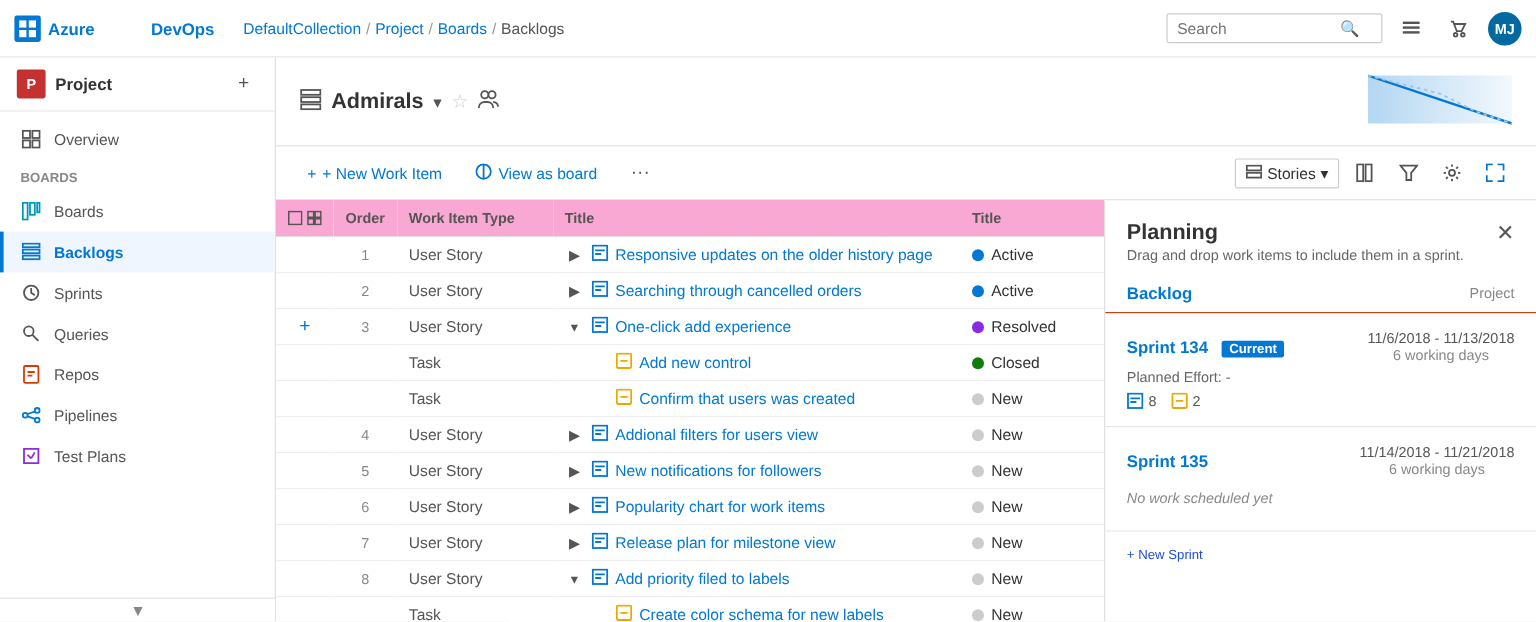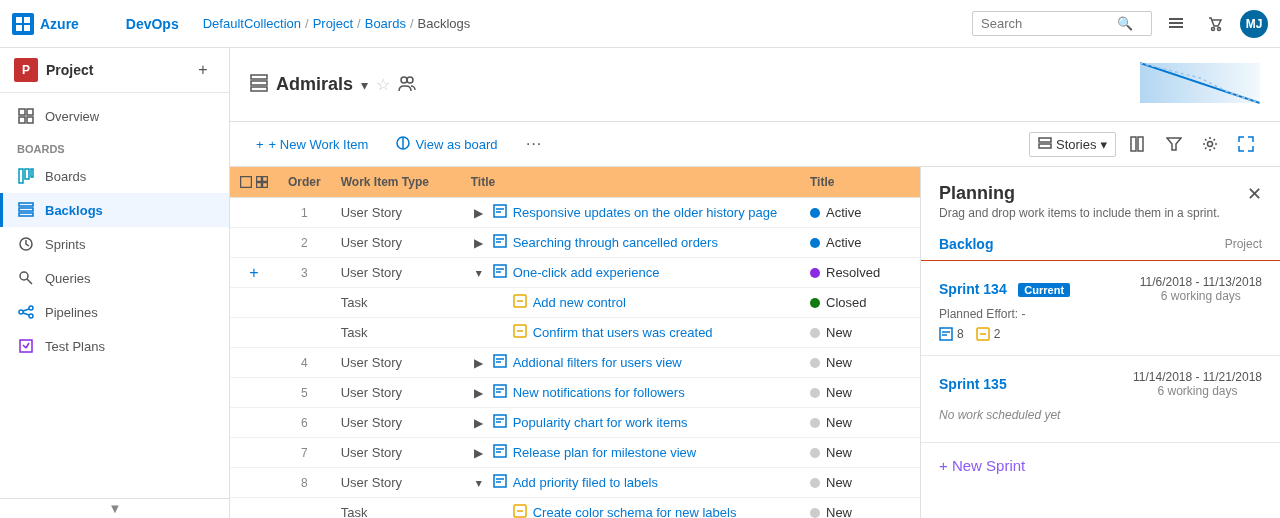--- a/index.html
+++ b/index.html
@@ -61,21 +61,21 @@
     .toolbar-right { display: flex; align-items: center; gap: 8px; }
     .stories-btn { display: flex; align-items: center; gap: 4px; border: 1px solid #ccc; border-radius: 2px; padding: 4px 8px; cursor: pointer; font-size: 13px; color: #333; }
     .toolbar-icon-btn { width: 28px; height: 28px; display: flex; align-items: center; justify-content: center; cursor: pointer; border-radius: 2px; color: #555; }
 
     
     .main-split { display: flex; flex: 1; overflow: hidden; }
 
     
     .backlog-table { flex: 1; overflow: auto; }
     table { width: 100%; border-collapse: collapse; }
-    thead th { position: sticky; top: 0; background: #fdba74; padding: 8px 10px; text-align: left; font-size: 12px; font-weight: 600; color: #555; border-bottom: 1px solid #e0e0e0; cursor: pointer; white-space: nowrap; }
+    thead th { position: sticky; top: 0; background: #f9a8d4; padding: 8px 10px; text-align: left; font-size: 12px; font-weight: 600; color: #555; border-bottom: 1px solid #e0e0e0; cursor: pointer; white-space: nowrap; }
     tbody tr { border-bottom: 1px solid #f0f0f0; }
     tbody td { padding: 6px 10px; font-size: 13px; color: #333; vertical-align: middle; }
     .row-num { color: #888; font-size: 12px; text-align: center; }
     .work-item-type { color: #555; font-size: 13px; }
     .title-cell { display: flex; align-items: center; gap: 6px; }
     .title-icon { font-size: 14px; }
     .state-cell { display: flex; align-items: center; gap: 6px; }
     .state-dot { width: 10px; height: 10px; border-radius: 50%; display: inline-block; flex-shrink: 0; }
     .state-dot.active { background: #0078d4; }
     .state-dot.resolved { background: #8a2be2; }
@@ -99,21 +99,21 @@
     .planning-body { flex: 1; overflow-y: auto; padding: 0; }
     .sprint-card { padding: 14px 18px; border-bottom: 1px solid #e8e8e8; }
     .sprint-card-header { display: flex; align-items: center; justify-content: space-between; margin-bottom: 4px; }
     .sprint-badge { background: #0078d4; color: #fff; font-size: 11px; padding: 1px 6px; border-radius: 2px; font-weight: 600; margin-left: 8px; }
     .sprint-dates { font-size: 12px; color: #555; }
     .sprint-effort { font-size: 12px; color: #666; margin-bottom: 6px; }
     .sprint-working-days { font-size: 12px; color: #888; text-align: center; }
     .sprint-items { display: flex; align-items: center; gap: 12px; font-size: 12px; color: #555; }
     .sprint-item-count { display: flex; align-items: center; gap: 4px; }
     .sprint-no-work { font-size: 12px; color: #888; font-style: italic; padding: 6px 0; }
-    .new-sprint-btn { display: flex; align-items: center; gap: 6px; padding: 14px 18px; color: #8b5cf6; cursor: pointer; font-size: 15px; }
+    .new-sprint-btn { display: flex; align-items: center; gap: 6px; padding: 14px 18px; color: #1d4ed8; cursor: pointer; font-size: 11px; }
 
     .table-add-col { width: 30px; }
   </style>
 </head>
 <body>
 
 <div class="top-nav">
   <div class="top-nav-logo">
     <div class="logo-square">
       <svg viewBox="0 0 16 16" fill="white">
@@ -220,20 +220,30 @@
       <div class="sidebar-item">
         <div class="sidebar-item-icon">
           <svg width="16" height="16" viewBox="0 0 16 16" fill="none" stroke="#555" stroke-width="1.5">
               <circle cx="6" cy="6" r="4"></circle>
               <line x1="9" y1="9" x2="14" y2="14"></line>
             </svg>
         </div>
         <span>Queries</span>
       </div>
 
+      <div class="sidebar-item">
+        <div class="sidebar-item-icon">
+          <svg width="16" height="16" viewBox="0 0 16 16" fill="none" stroke="#d83b01" stroke-width="1.5">
+              <path d="M3 1h10a1 1 0 011 1v12a1 1 0 01-1 1H3a1 1 0 01-1-1V2a1 1 0 011-1z"></path>
+              <line x1="5" y1="6" x2="11" y2="6"></line>
+              <line x1="5" y1="9" x2="9" y2="9"></line>
+            </svg>
+        </div>
+        <span>Repos</span>
+      </div>
 
       <div class="sidebar-item">
         <div class="sidebar-item-icon">
           <svg width="16" height="16" viewBox="0 0 16 16" fill="none" stroke="#0078d4" stroke-width="1.5">
               <circle cx="3" cy="8" r="2"></circle>
               <circle cx="13" cy="4" r="2"></circle>
               <circle cx="13" cy="12" r="2"></circle>
               <line x1="5" y1="7" x2="11" y2="5"></line>
               <line x1="5" y1="9" x2="11" y2="11"></line>
             </svg>

